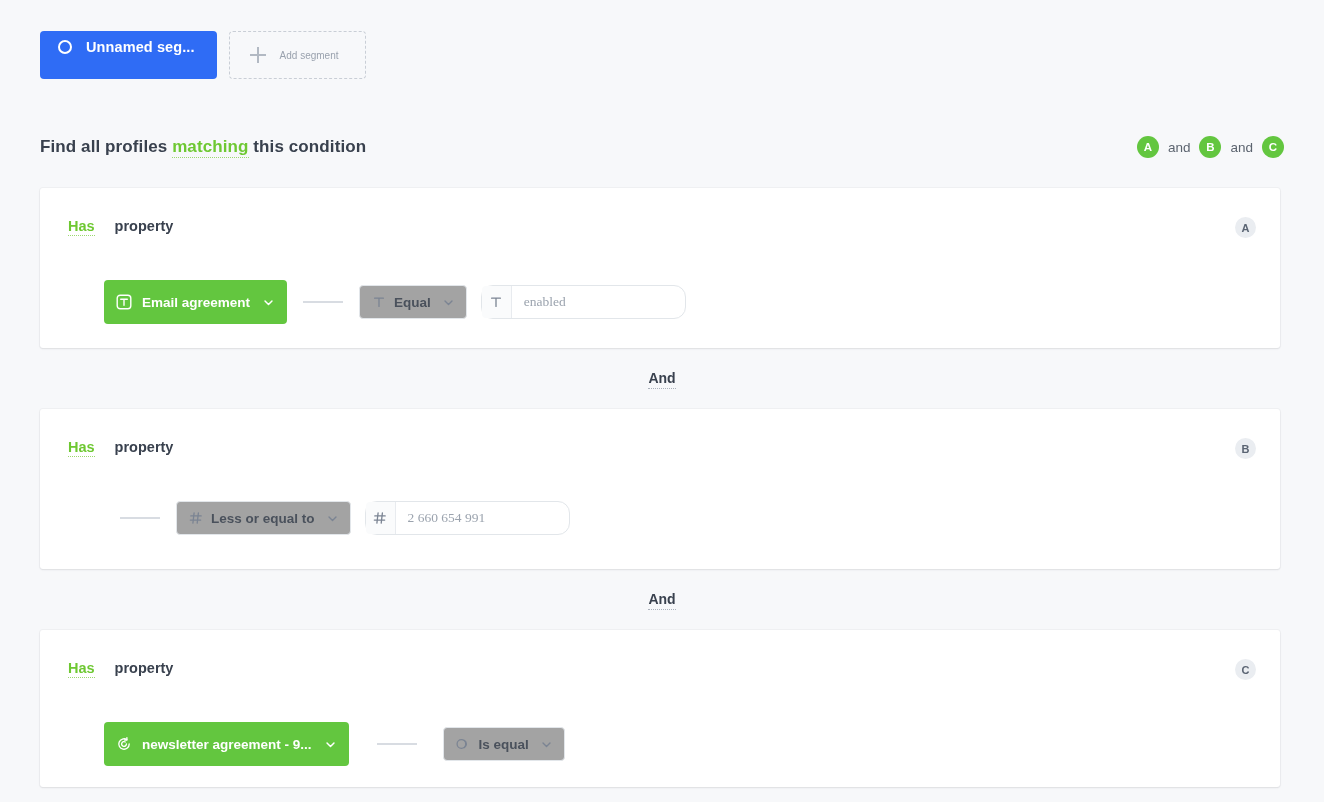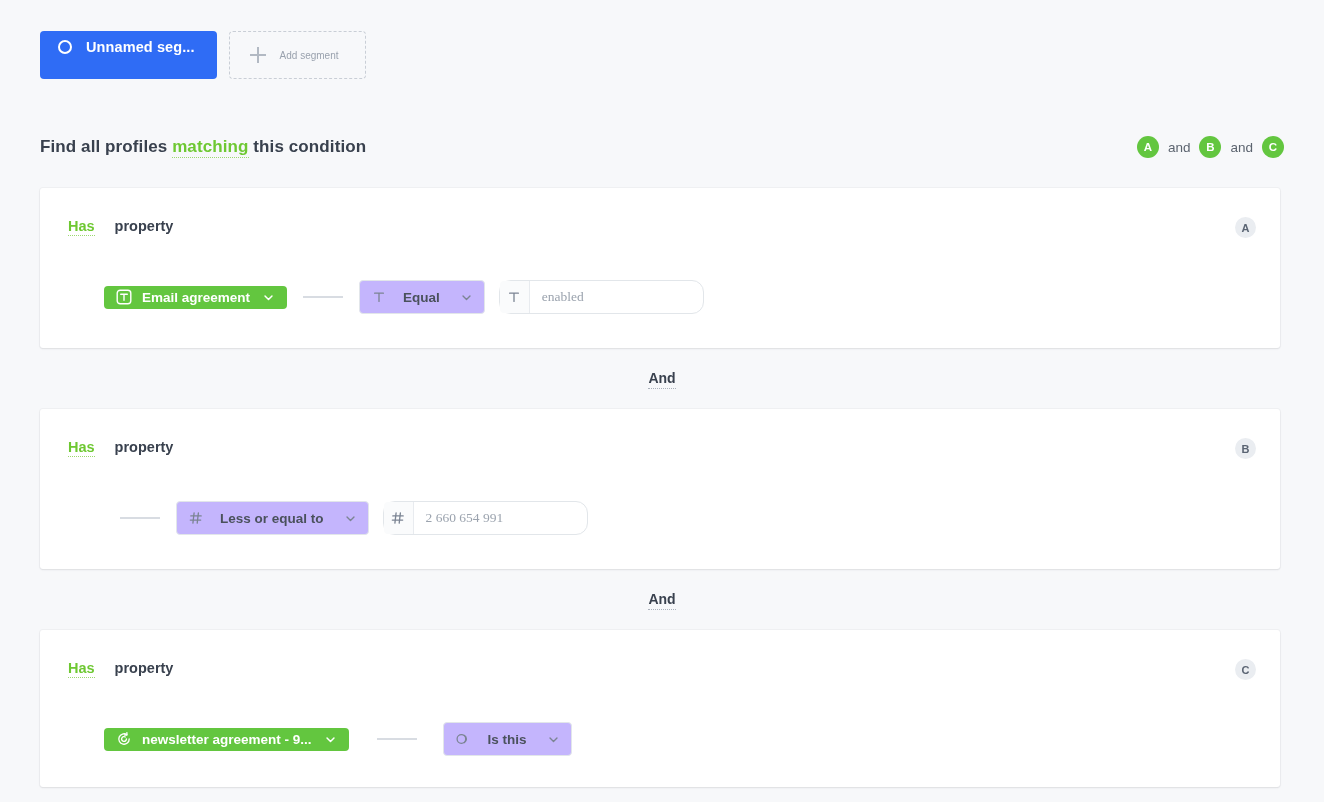--- a/index.html
+++ b/index.html
@@ -94,38 +94,38 @@
   }
 
   .row {
     position: absolute; left: 64px; top: 92px;
     display: flex; align-items: center;
   }
 
   
   .prop-pill {
     display: flex; align-items: center; gap: 10px;
-    height: 23px; padding: 0 13px 0 12px;
+    height: 44px; padding: 0 13px 0 12px;
     background: #63c63f; border-radius: 4px;
     color: #ffffff; font-size: 13.5px; font-weight: 700;
     cursor: pointer; white-space: nowrap;
   }
   .prop-pill .chev { margin-left: 3px; }
 
   .connector {
     width: 40px; height: 1.5px; background: #d8dce2;
     margin: 0 16px; flex: 0 0 auto;
   }
   #card-2 .connector { margin: 0 26px 0 28px; }
 
   
   .op-drop {
-    display: flex; align-items: center; gap: 17px;
+    display: flex; align-items: center; gap: 8px;
     height: 34px; padding: 0 12px;
-    background: #c4b5fd; border: 1px solid #e2e6ea;
+    background: #a3a3a3; border: 1px solid #e2e6ea;
     border-radius: 4px; color: #4a515c;
     font-size: 13.5px; font-weight: 700; cursor: pointer;
     white-space: nowrap;
   }
   .op-drop .chev { margin-left: 4px; }
 
   
   .val-input {
     display: flex; align-items: center; height: 34px;
     background: #ffffff; border: 1px solid #e2e6ea;
@@ -307,21 +307,21 @@
 
       <div class="connector"></div>
 
       <div class="op-drop">
         <span>
           <svg width="15" height="14" viewBox="0 0 15 14" fill="none">
             <circle cx="5.4" cy="7" r="4.3" stroke="#7b8493" stroke-width="1.25"></circle>
             <path d="M8.3 3.3a4.3 4.3 0 0 1 0 7.4" stroke="#7b8493" stroke-width="1.25" stroke-linecap="round"></path>
           </svg>
         </span>
-        <span>Is this</span>
+        <span>Is equal</span>
         <span class="chev">
           <svg width="11" height="11" viewBox="0 0 12 12" fill="none">
             <path d="M2.2 4.3L6 8.1l3.8-3.8" stroke="#7b8493" stroke-width="1.5" stroke-linecap="round" stroke-linejoin="round"></path>
           </svg>
         </span>
       </div>
     </div>
   </div>
 
 </div>

